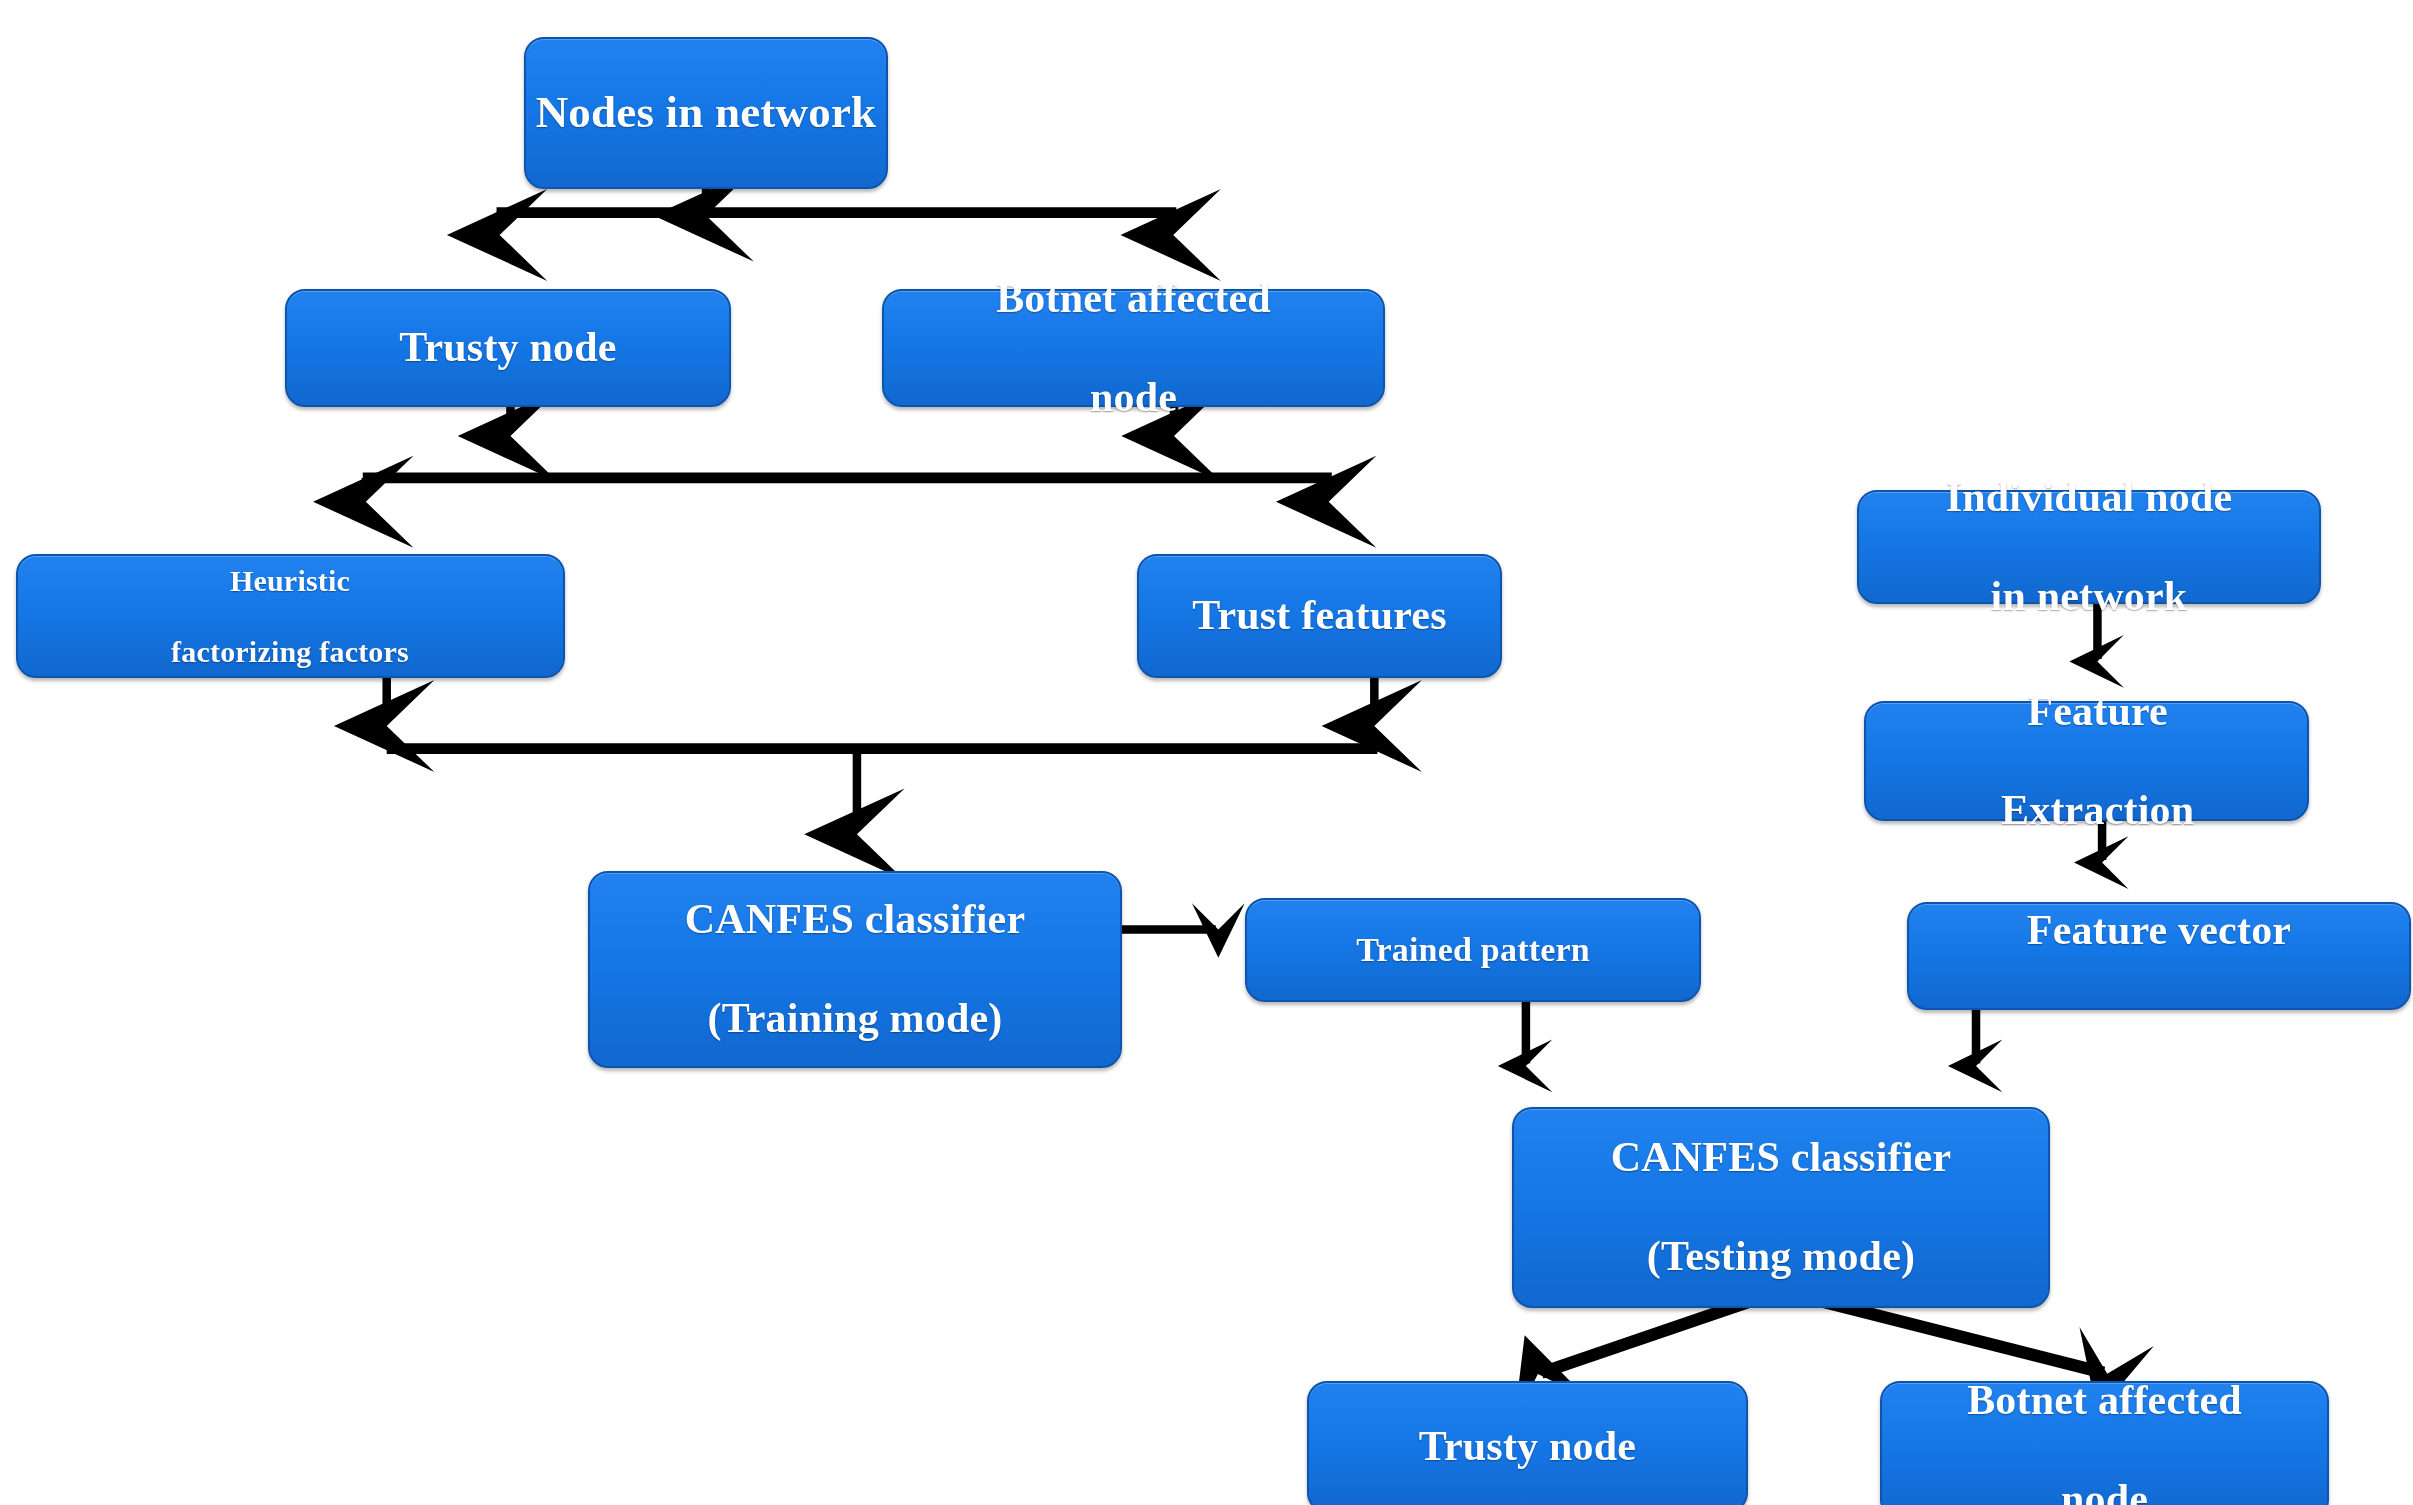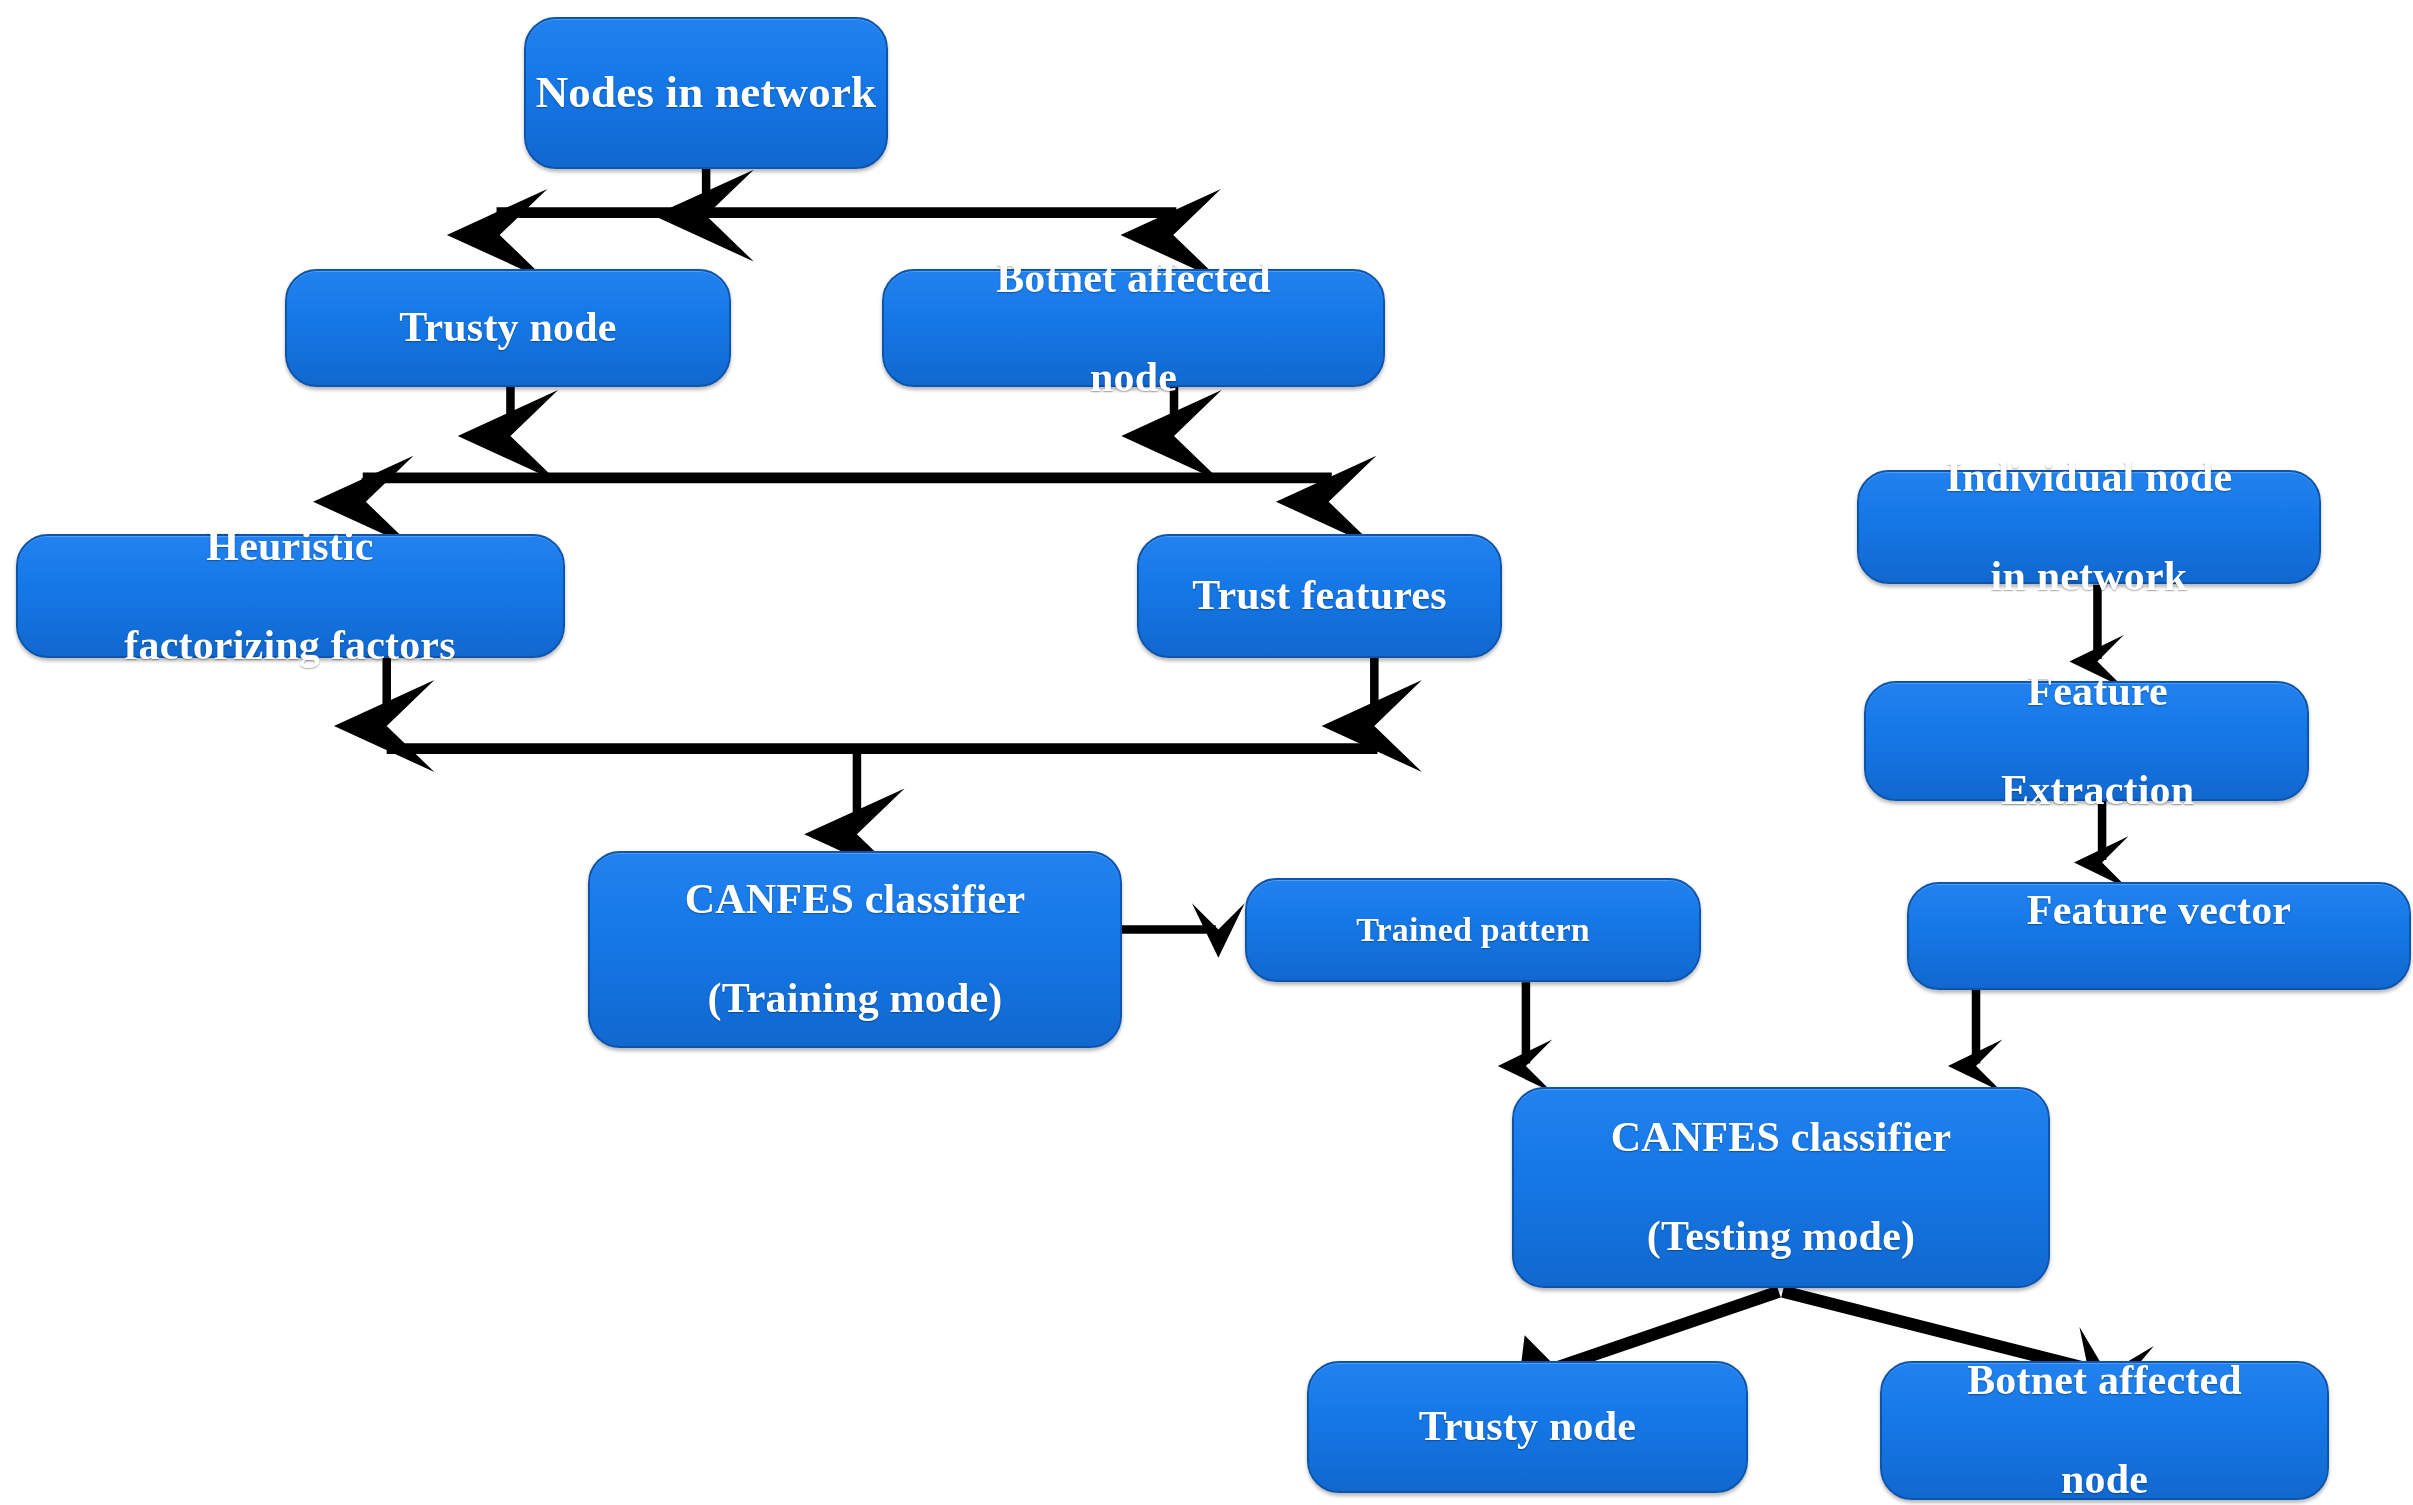--- a/index.html
+++ b/index.html
@@ -14,33 +14,34 @@
     height: 1505px;
     background: #ffffff;
     overflow: hidden;
     font-family: "Liberation Serif", "DejaVu Serif", serif;
   }
   .node {
     position: absolute;
     box-sizing: border-box;
     background: linear-gradient(180deg, #2182ef 0%, #1577e6 45%, #1168cf 100%);
     border: 2.3px solid #0d54ad;
-    border-radius: 32px;
+    border-radius: 20px;
     box-shadow: 0 2.3px 3.9px rgba(0,0,0,0.28), inset 0 0.8px 0 rgba(255,255,255,0.30);
     display: flex;
     align-items: center;
     justify-content: center;
     text-align: center;
     color: #ffffff;
     font-weight: bold;
     line-height: 1.18;
     letter-spacing: 0.2px;
     text-shadow: 0 0.8px 1.5px rgba(0,0,0,0.35);
     padding: 3.1px 7.7px;
     user-select: none;
+    margin-top: 20px;
   }
   .node span {
     display: block;
     width: 100%;
   }
   svg#edges {
     position: absolute;
     left: 0;
     top: 0;
     width: 2413px;
@@ -114,21 +115,21 @@
     <span>Trusty node</span>
   </div>
 
   <div class="node" style="left:882px; top:269px; width:503px; height:118px; font-size:42px;">
     <span>
       <span>Botnet affected</span><br>
       <span>node</span>
     </span>
   </div>
 
-  <div class="node" style="left:15.5px; top:534px; width:549px; height:124px; font-size:42px;">
+  <div class="node" style="left:15.5px; top:534px; width:549px; height:124px; font-size:30px;">
     <span>
       <span>Heuristic</span><br>
       <span>factorizing factors</span>
     </span>
   </div>
 
   <div class="node" style="left:1137px; top:534px; width:365px; height:124px; font-size:42px;">
     <span>Trust features</span>
   </div>
 

